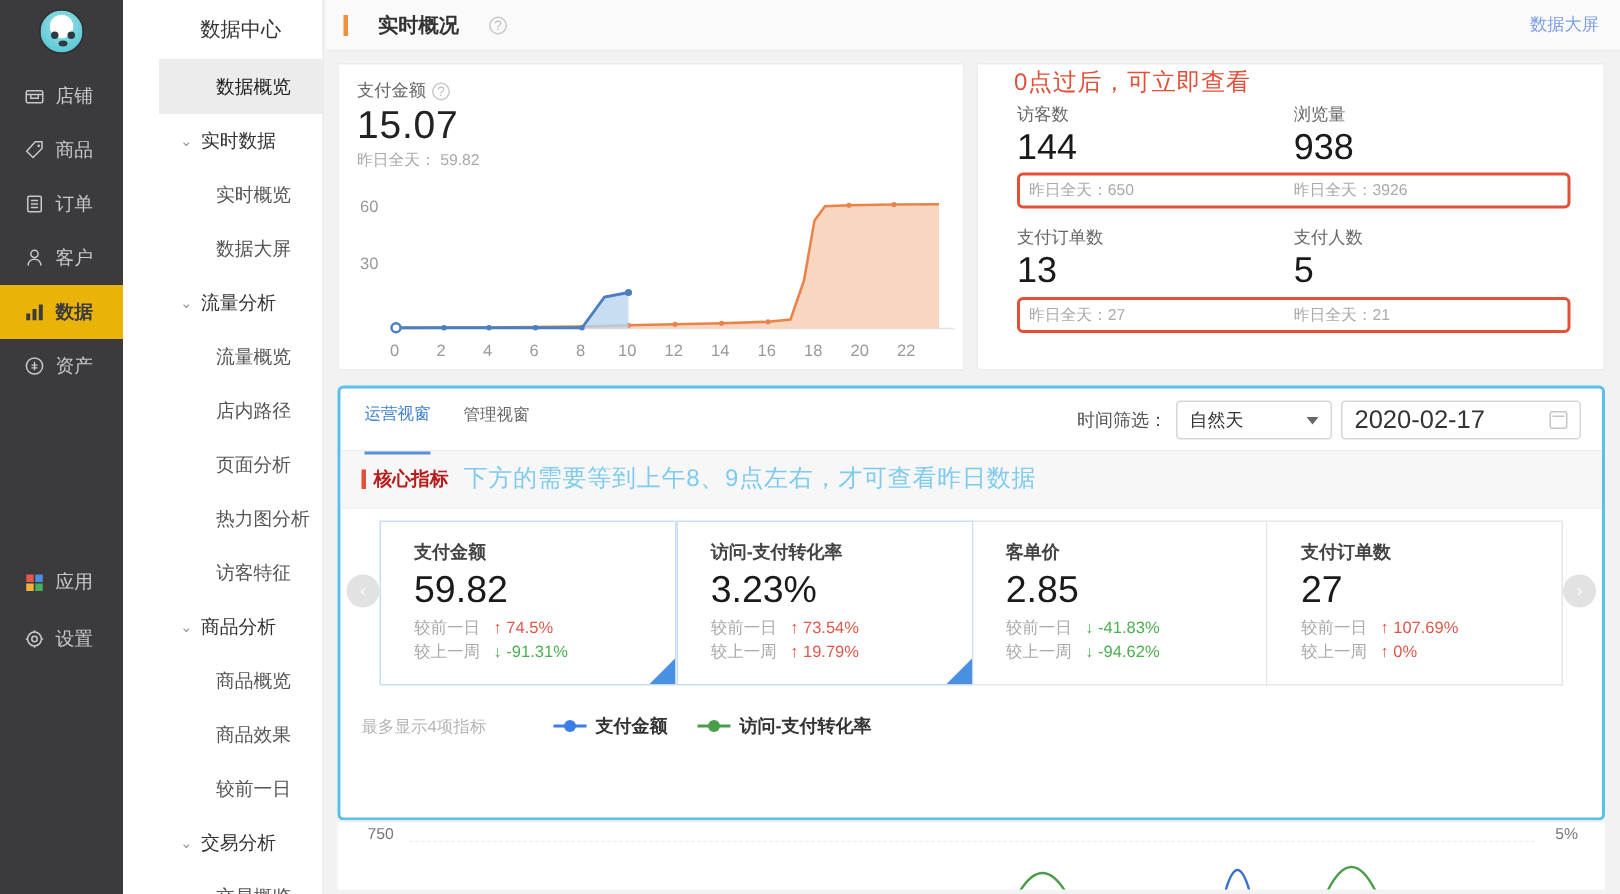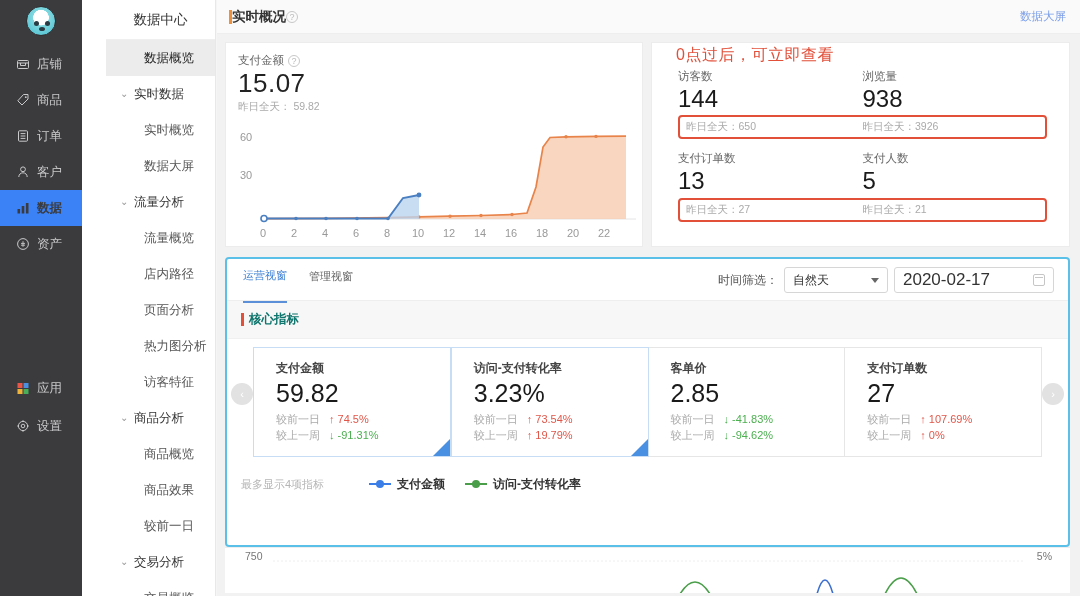--- a/index.html
+++ b/index.html
@@ -35,21 +35,21 @@
     content:""; position:absolute; left:12px; top:20px; width:6px; height:4px;
     border-radius:50%; background:#2b3b44;
   }
   .rail-item {
     width: 82px; height: 36px;
     display: flex; align-items: center; gap: 7px;
     padding-left: 16px;
     color: #c9c9cb; font-size: 12.5px;
     cursor: pointer;
   }
-  .rail-item.active { background: #3b82f6; color: #3b3b3d; font-weight: bold; font-family: Liberation Serif, serif; }
+  .rail-item.active { background: #eab308; color: #3b3b3d; font-weight: bold; font-family: Liberation Serif, serif; }
   .rail-item .ri { width: 14px; height: 14px; display:inline-block; position: relative; flex: 0 0 14px; }
   .rail-item svg { display:block; }
 
   
   #submenu {
     position: absolute; left: 82px; top: 0; width: 134px; height: 596px;
     background: #ffffff; border-right: 1px solid #e8e8e8;
     overflow: hidden;
     padding-left: 24px;
   }
@@ -76,21 +76,21 @@
     position: absolute; left: 217px; top: 0; right: 0; bottom: 0;
     background: #f2f2f2; overflow: hidden;
   }
 
   
   #rt-head {
     position: relative; height: 34px; background: #fafafa;
     border-bottom: 1px solid #eee;
     display: flex; align-items: center;
   }
-  #rt-title-wrap { display: flex; align-items: center; gap: 0; padding-left: 12px; }
+  #rt-title-wrap { display: flex; align-items: center; gap: 20px; padding-left: 12px; }
   .tick-bar { width: 3px; height: 14px; background: #f0903a; display:inline-block; }
   #rt-title { font-size: 13.5px; font-weight: bold; color: #333; }
   .help-dot {
     width: 12px; height: 12px; border-radius: 50%;
     border: 1px solid #c8c8c8; color: #bbb; font-size: 9px;
     text-align: center; line-height: 10px; display: inline-block;
   }
   #bigscreen-link {
     position: absolute; right: 14px; top: 9px;
     font-size: 11.5px; color: #7b9ee8; cursor: pointer;
@@ -164,21 +164,21 @@
     padding: 0 8px; justify-content: space-between; background: #fff; cursor: text;
   }
   .cal-ico { width: 12px; height: 12px; border: 1px solid #c6c6c6; border-radius: 2px; position: relative; }
   .cal-ico::before { content:""; position:absolute; left:1px; top:2px; right:1px; height:1px; background:#c6c6c6; }
   .arrow-dn { width:0;height:0;border-left:4px solid transparent;border-right:4px solid transparent;border-top:5px solid #666; }
 
   #core-row {
     height: 38px; display: flex; align-items: center; gap: 10px;
     padding-left: 14px; background: #f7f7f7; border-bottom: 1px solid #f0f0f0;
   }
-  #core-label { font-size: 12.5px; font-weight: bold; color: #0f766e; display:flex; align-items:center; gap:5px;}
+  #core-label { font-size: 12.5px; font-weight: bold; color: #b91c1c; display:flex; align-items:center; gap:5px;}
   .tick-bar-red { width: 3px; height: 13px; background: #e2503a; display:inline-block; }
   #anno-mid { font-size: 16px; color: #7ecbef; letter-spacing: .5px; white-space: nowrap; }
 
   #cards-row {
     display: flex; padding: 8px 26px 0 26px; height: 118px; position: relative;
   }
   .mcard {
     flex: 1; border: 1px solid #e6e6e6; border-left: none;
     padding: 12px 0 0 22px; position: relative; background: #fff;
   }
@@ -489,20 +489,21 @@
           <span class="cal-ico"></span>
         </div>
       </div>
     </div>
 
     <div id="core-row">
       <div id="core-label">
         <span class="tick-bar-red"></span>
         <span>核心指标</span>
       </div>
+      <div id="anno-mid">下方的需要等到上午8、9点左右，才可查看昨日数据</div>
     </div>
 
     <div id="cards-row">
       <div class="carousel-btn" id="car-left">‹</div>
 
       <div class="mcard sel">
         <div class="m-name">支付金额</div>
         <div class="m-val">59.82</div>
         <div class="m-cmp">
           <span>较前一日</span>

